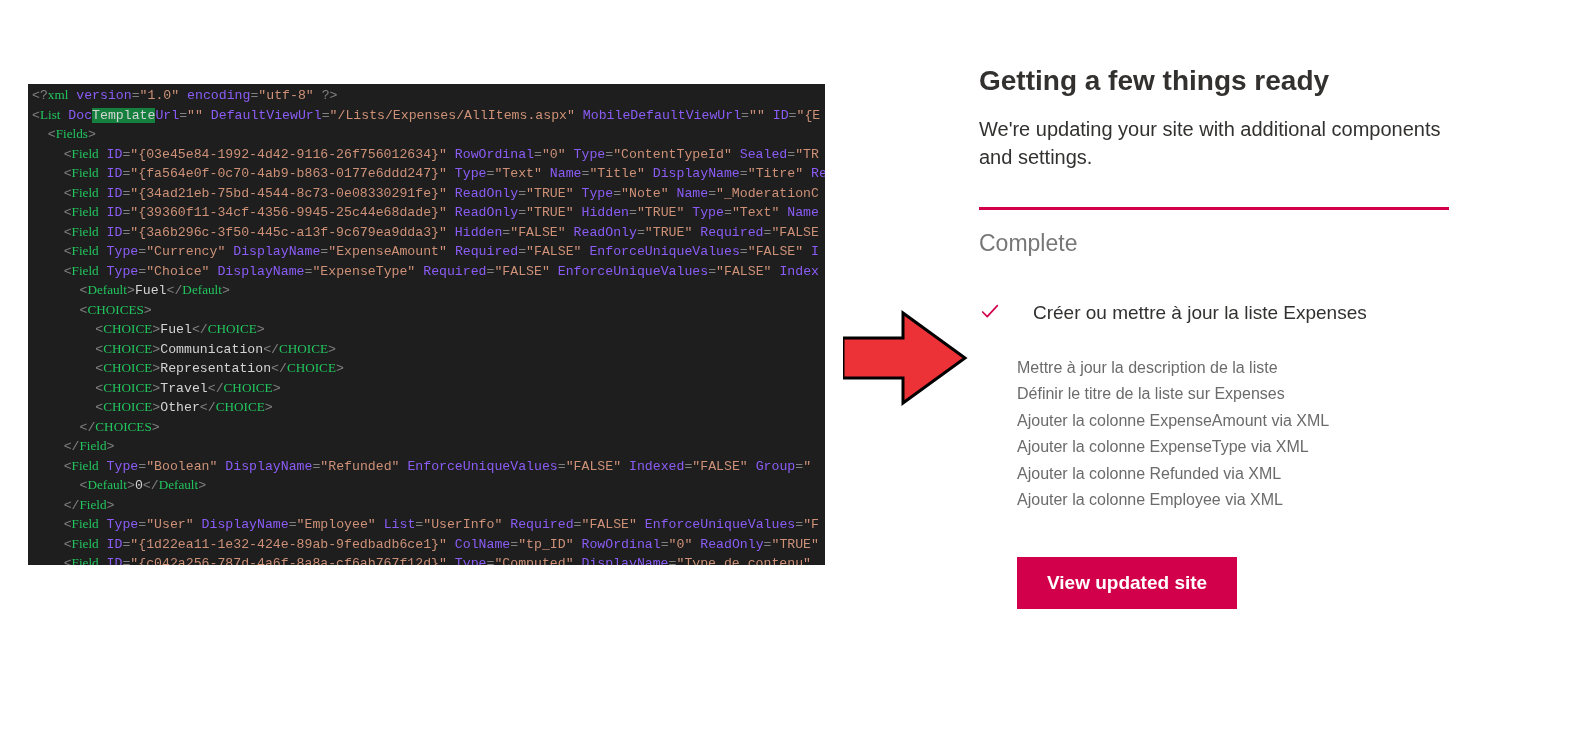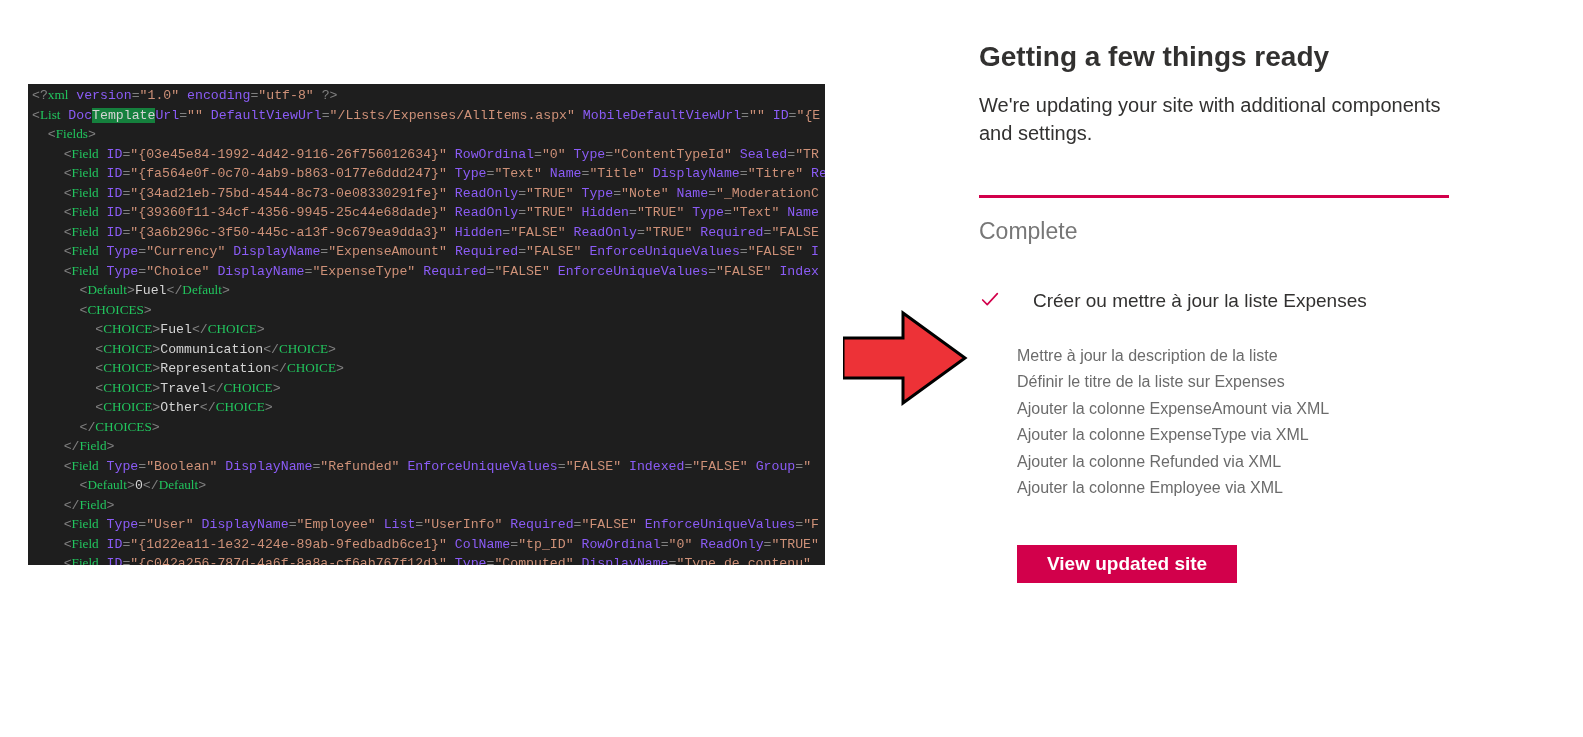--- a/index.html
+++ b/index.html
@@ -41,36 +41,36 @@
       left: 843px;
       top: 308px;
       width: 125px;
       height: 100px;
     }
 
     
     .right-panel {
       position: absolute;
       left: 979px;
-      top: 41px;
+      top: 65px;
       width: 470px;
       color: #323130;
     }
     .heading {
       font-size: 28px;
       font-weight: 600;
       color: #323130;
       margin-bottom: 18px;
     }
     .subtext {
       font-size: 20px;
       font-weight: 400;
       color: #323130;
       line-height: 1.4;
-      margin-bottom: 48px;
+      margin-bottom: 36px;
     }
     .progress-track {
       height: 3px;
       width: 100%;
       background: #d2004b;
       margin-bottom: 20px;
     }
     .status-label {
       font-size: 23px;
       color: #777;
@@ -98,21 +98,21 @@
     .sub-item {
       font-size: 16px;
       color: #6b6b6b;
       line-height: 1.65;
     }
     .view-button {
       background: #d2004b;
       color: #fff;
       font-size: 19px;
       font-weight: 600;
-      padding: 8px 30px;
+      padding: 15px 30px;
       border: none;
       cursor: pointer;
       display: inline-block;
       margin-left: 38px;
     }
   </style>
 </head>
 <body>
 
 <div class="code-panel" id="code-panel"><span class="ln"><span class="p">&lt;?</span><span class="t">xml</span> <span class="a">version</span><span class="p">=</span><span class="s">"1.0"</span> <span class="a">encoding</span><span class="p">=</span><span class="s">"utf-8"</span> <span class="p">?&gt;</span></span><span class="ln"><span class="p">&lt;</span><span class="t">List</span> <span class="a">Doc</span><span class="hl">Template</span><span class="a">Url</span><span class="p">=</span><span class="s">""</span> <span class="a">DefaultViewUrl</span><span class="p">=</span><span class="s">"/Lists/Expenses/AllItems.aspx"</span> <span class="a">MobileDefaultViewUrl</span><span class="p">=</span><span class="s">""</span> <span class="a">ID</span><span class="p">=</span><span class="s">"{E</span></span><span class="ln">  <span class="p">&lt;</span><span class="t">Fields</span><span class="p">&gt;</span></span><span class="ln">    <span class="p">&lt;</span><span class="t">Field</span> <span class="a">ID</span><span class="p">=</span><span class="s">"{03e45e84-1992-4d42-9116-26f756012634}"</span> <span class="a">RowOrdinal</span><span class="p">=</span><span class="s">"0"</span> <span class="a">Type</span><span class="p">=</span><span class="s">"ContentTypeId"</span> <span class="a">Sealed</span><span class="p">=</span><span class="s">"TR</span></span><span class="ln">    <span class="p">&lt;</span><span class="t">Field</span> <span class="a">ID</span><span class="p">=</span><span class="s">"{fa564e0f-0c70-4ab9-b863-0177e6ddd247}"</span> <span class="a">Type</span><span class="p">=</span><span class="s">"Text"</span> <span class="a">Name</span><span class="p">=</span><span class="s">"Title"</span> <span class="a">DisplayName</span><span class="p">=</span><span class="s">"Titre"</span> <span class="a">Re</span></span><span class="ln">    <span class="p">&lt;</span><span class="t">Field</span> <span class="a">ID</span><span class="p">=</span><span class="s">"{34ad21eb-75bd-4544-8c73-0e08330291fe}"</span> <span class="a">ReadOnly</span><span class="p">=</span><span class="s">"TRUE"</span> <span class="a">Type</span><span class="p">=</span><span class="s">"Note"</span> <span class="a">Name</span><span class="p">=</span><span class="s">"_ModerationC</span></span><span class="ln">    <span class="p">&lt;</span><span class="t">Field</span> <span class="a">ID</span><span class="p">=</span><span class="s">"{39360f11-34cf-4356-9945-25c44e68dade}"</span> <span class="a">ReadOnly</span><span class="p">=</span><span class="s">"TRUE"</span> <span class="a">Hidden</span><span class="p">=</span><span class="s">"TRUE"</span> <span class="a">Type</span><span class="p">=</span><span class="s">"Text"</span> <span class="a">Name</span></span><span class="ln">    <span class="p">&lt;</span><span class="t">Field</span> <span class="a">ID</span><span class="p">=</span><span class="s">"{3a6b296c-3f50-445c-a13f-9c679ea9dda3}"</span> <span class="a">Hidden</span><span class="p">=</span><span class="s">"FALSE"</span> <span class="a">ReadOnly</span><span class="p">=</span><span class="s">"TRUE"</span> <span class="a">Required</span><span class="p">=</span><span class="s">"FALSE</span></span><span class="ln">    <span class="p">&lt;</span><span class="t">Field</span> <span class="a">Type</span><span class="p">=</span><span class="s">"Currency"</span> <span class="a">DisplayName</span><span class="p">=</span><span class="s">"ExpenseAmount"</span> <span class="a">Required</span><span class="p">=</span><span class="s">"FALSE"</span> <span class="a">EnforceUniqueValues</span><span class="p">=</span><span class="s">"FALSE"</span> <span class="a">I</span></span><span class="ln">    <span class="p">&lt;</span><span class="t">Field</span> <span class="a">Type</span><span class="p">=</span><span class="s">"Choice"</span> <span class="a">DisplayName</span><span class="p">=</span><span class="s">"ExpenseType"</span> <span class="a">Required</span><span class="p">=</span><span class="s">"FALSE"</span> <span class="a">EnforceUniqueValues</span><span class="p">=</span><span class="s">"FALSE"</span> <span class="a">Index</span></span><span class="ln">      <span class="p">&lt;</span><span class="t">Default</span><span class="p">&gt;</span><span class="tx">Fuel</span><span class="p">&lt;/</span><span class="t">Default</span><span class="p">&gt;</span></span><span class="ln">      <span class="p">&lt;</span><span class="t">CHOICES</span><span class="p">&gt;</span></span><span class="ln">        <span class="p">&lt;</span><span class="t">CHOICE</span><span class="p">&gt;</span><span class="tx">Fuel</span><span class="p">&lt;/</span><span class="t">CHOICE</span><span class="p">&gt;</span></span><span class="ln">        <span class="p">&lt;</span><span class="t">CHOICE</span><span class="p">&gt;</span><span class="tx">Communication</span><span class="p">&lt;/</span><span class="t">CHOICE</span><span class="p">&gt;</span></span><span class="ln">        <span class="p">&lt;</span><span class="t">CHOICE</span><span class="p">&gt;</span><span class="tx">Representation</span><span class="p">&lt;/</span><span class="t">CHOICE</span><span class="p">&gt;</span></span><span class="ln">        <span class="p">&lt;</span><span class="t">CHOICE</span><span class="p">&gt;</span><span class="tx">Travel</span><span class="p">&lt;/</span><span class="t">CHOICE</span><span class="p">&gt;</span></span><span class="ln">        <span class="p">&lt;</span><span class="t">CHOICE</span><span class="p">&gt;</span><span class="tx">Other</span><span class="p">&lt;/</span><span class="t">CHOICE</span><span class="p">&gt;</span></span><span class="ln">      <span class="p">&lt;/</span><span class="t">CHOICES</span><span class="p">&gt;</span></span><span class="ln">    <span class="p">&lt;/</span><span class="t">Field</span><span class="p">&gt;</span></span><span class="ln">    <span class="p">&lt;</span><span class="t">Field</span> <span class="a">Type</span><span class="p">=</span><span class="s">"Boolean"</span> <span class="a">DisplayName</span><span class="p">=</span><span class="s">"Refunded"</span> <span class="a">EnforceUniqueValues</span><span class="p">=</span><span class="s">"FALSE"</span> <span class="a">Indexed</span><span class="p">=</span><span class="s">"FALSE"</span> <span class="a">Group</span><span class="p">=</span><span class="s">"</span></span><span class="ln">      <span class="p">&lt;</span><span class="t">Default</span><span class="p">&gt;</span><span class="tx">0</span><span class="p">&lt;/</span><span class="t">Default</span><span class="p">&gt;</span></span><span class="ln">    <span class="p">&lt;/</span><span class="t">Field</span><span class="p">&gt;</span></span><span class="ln">    <span class="p">&lt;</span><span class="t">Field</span> <span class="a">Type</span><span class="p">=</span><span class="s">"User"</span> <span class="a">DisplayName</span><span class="p">=</span><span class="s">"Employee"</span> <span class="a">List</span><span class="p">=</span><span class="s">"UserInfo"</span> <span class="a">Required</span><span class="p">=</span><span class="s">"FALSE"</span> <span class="a">EnforceUniqueValues</span><span class="p">=</span><span class="s">"F</span></span><span class="ln">    <span class="p">&lt;</span><span class="t">Field</span> <span class="a">ID</span><span class="p">=</span><span class="s">"{1d22ea11-1e32-424e-89ab-9fedbadb6ce1}"</span> <span class="a">ColName</span><span class="p">=</span><span class="s">"tp_ID"</span> <span class="a">RowOrdinal</span><span class="p">=</span><span class="s">"0"</span> <span class="a">ReadOnly</span><span class="p">=</span><span class="s">"TRUE"</span></span><span class="ln">    <span class="p">&lt;</span><span class="t">Field</span> <span class="a">ID</span><span class="p">=</span><span class="s">"{c042a256-787d-4a6f-8a8a-cf6ab767f12d}"</span> <span class="a">Type</span><span class="p">=</span><span class="s">"Computed"</span> <span class="a">DisplayName</span><span class="p">=</span><span class="s">"Type de contenu"</span> </span><span class="ln">      <span class="p">&lt;</span><span class="t">FieldRefs</span><span class="p">&gt;</span></span></div>

